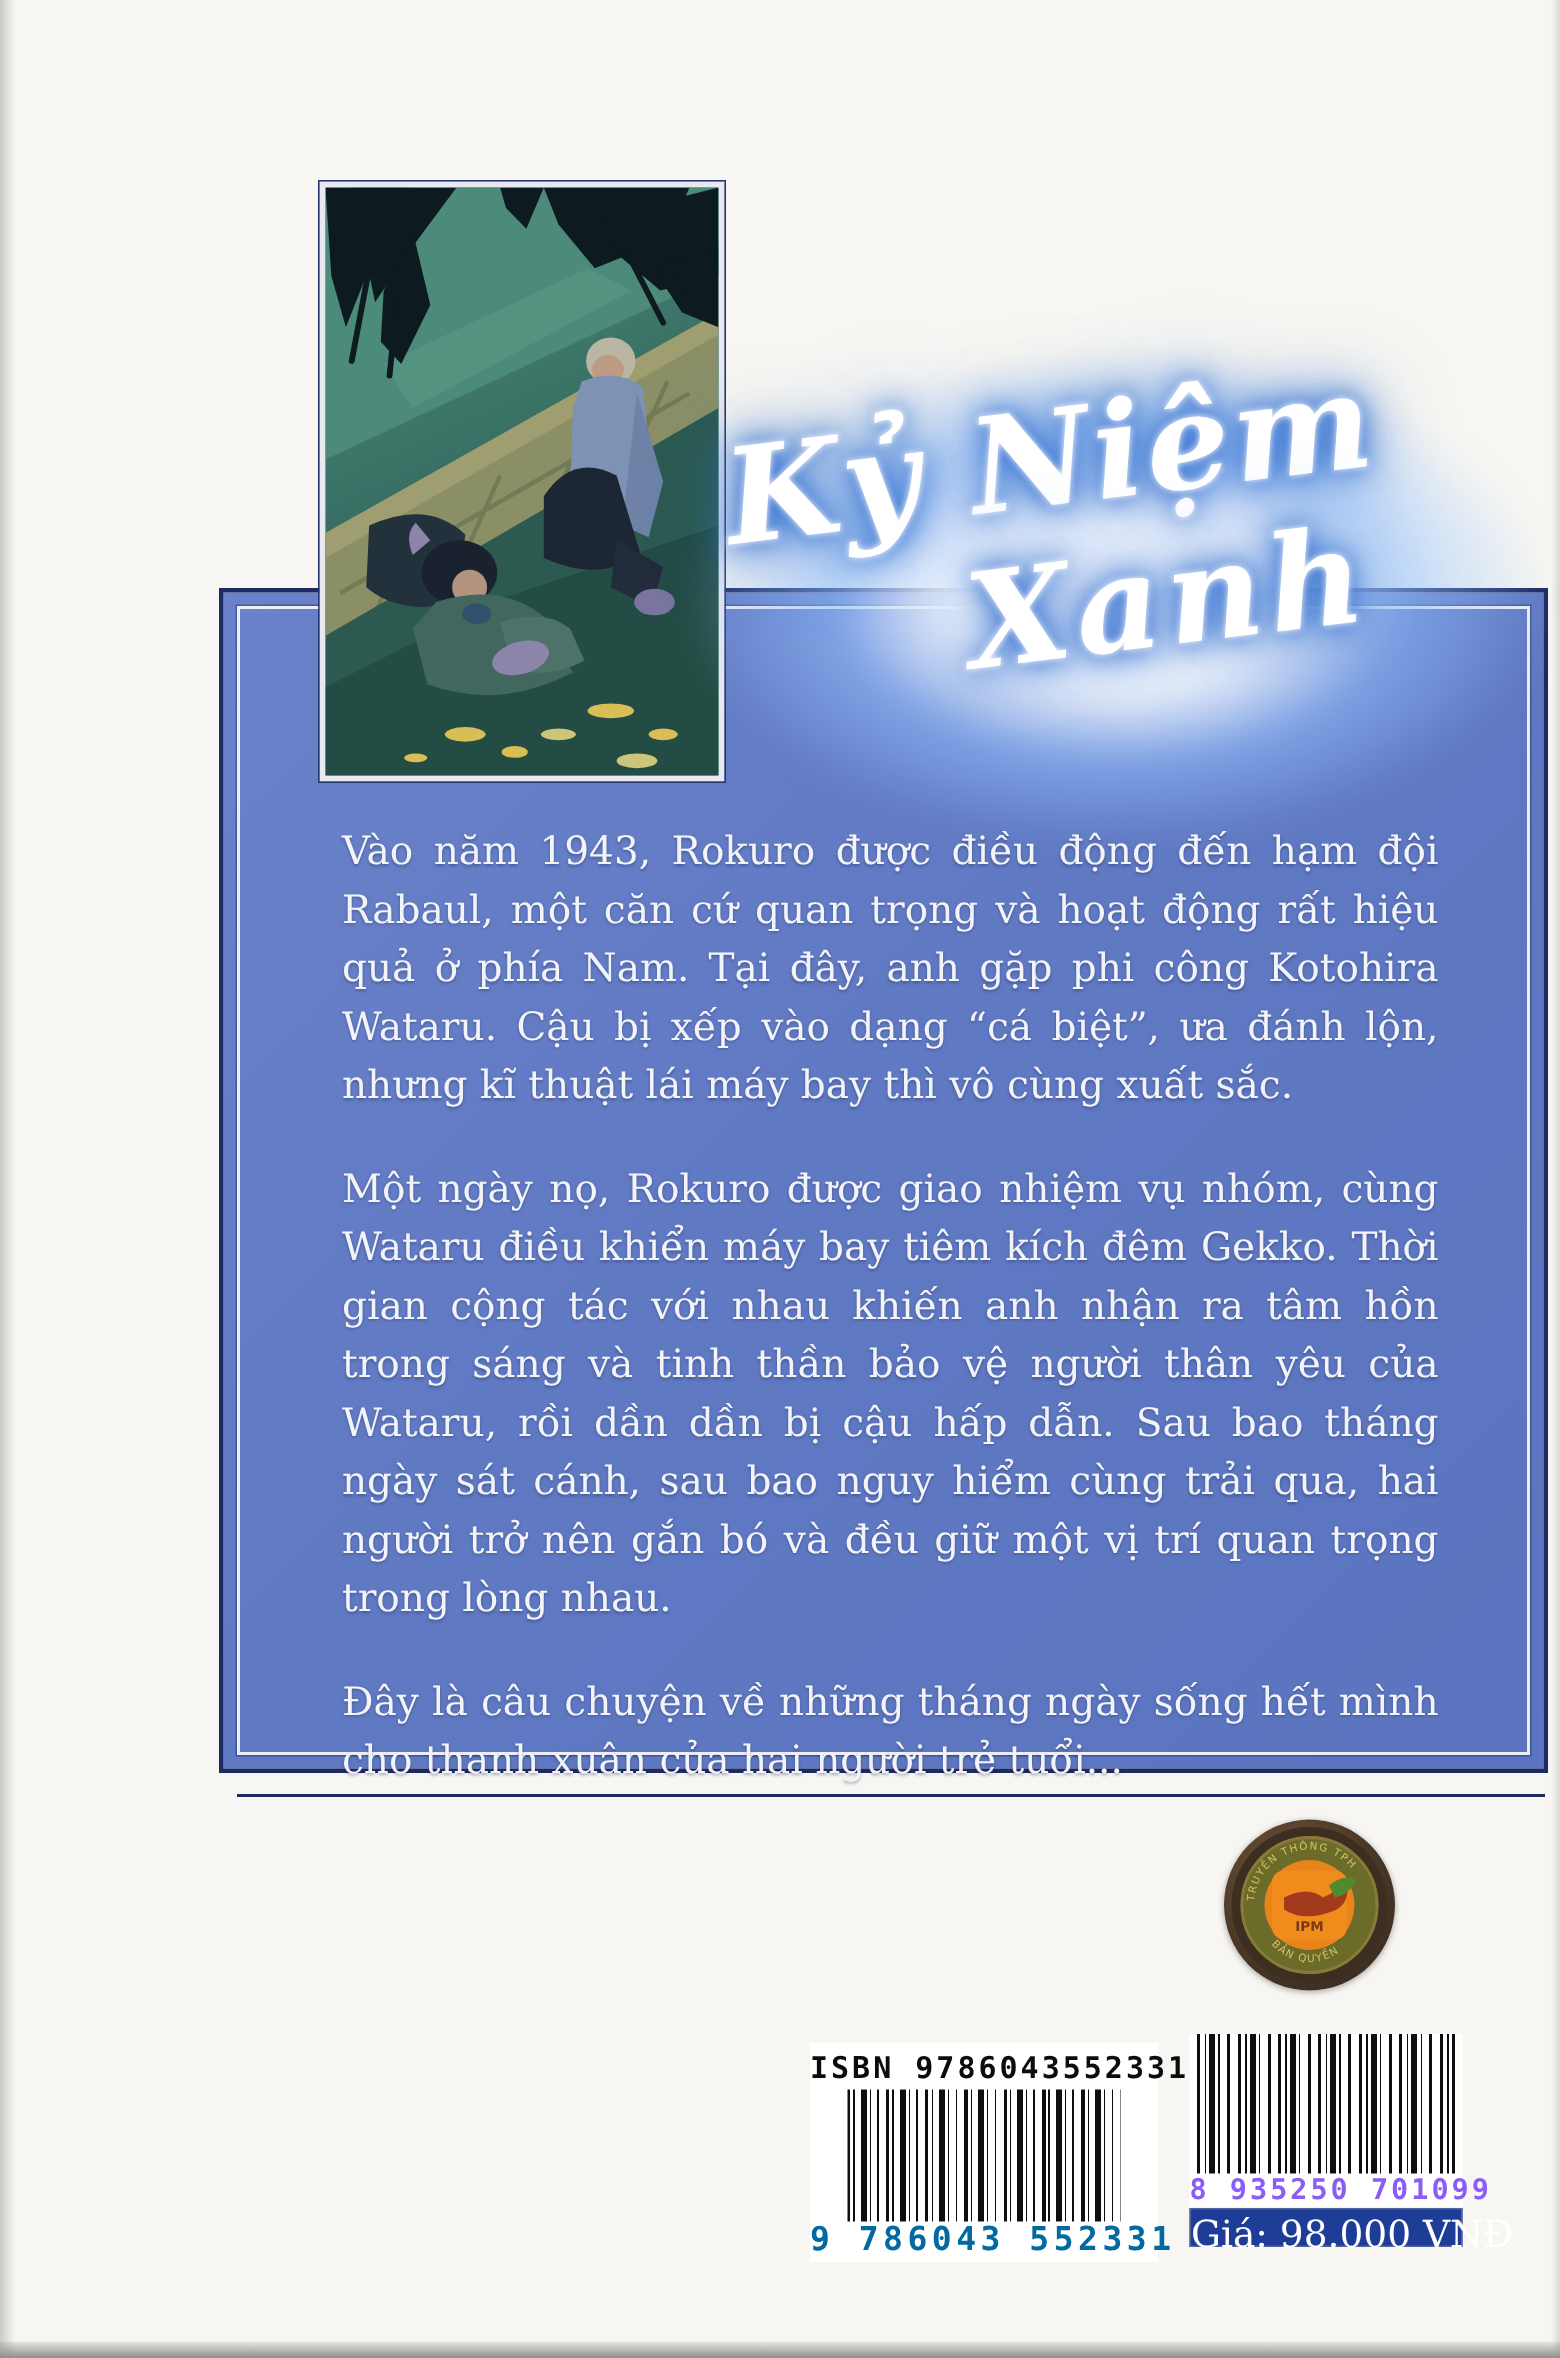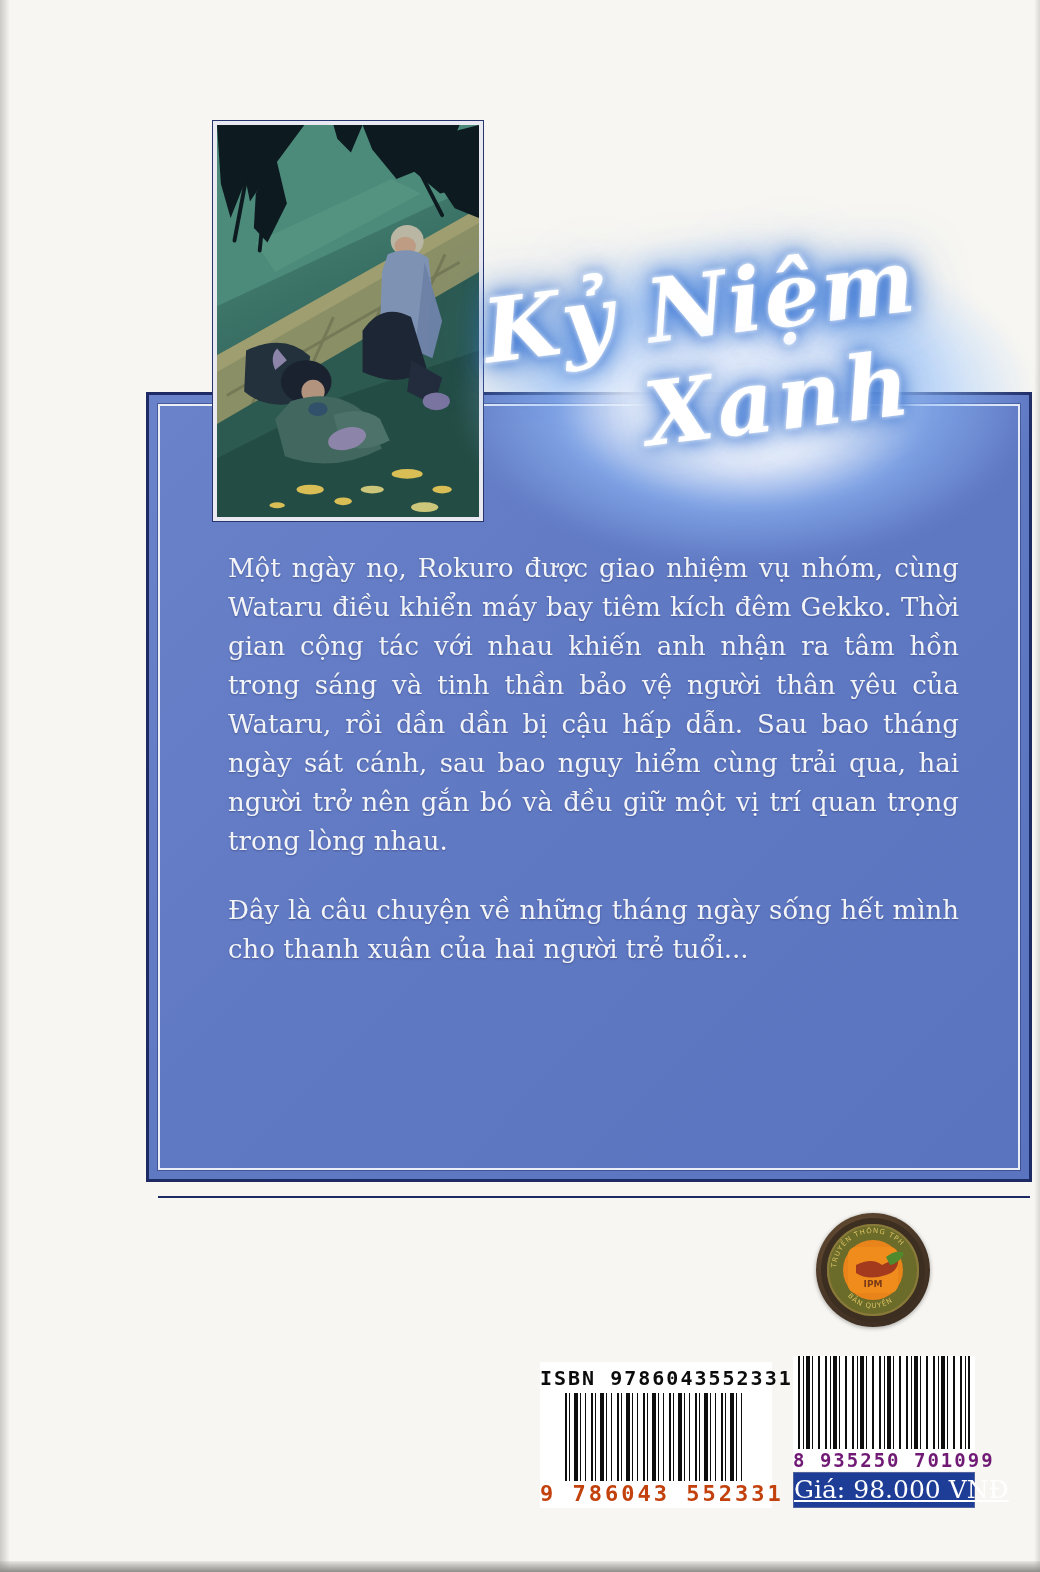--- a/index.html
+++ b/index.html
@@ -111,46 +111,46 @@
     margin:3px auto 0 auto; width:182px; height:92px;
     background-color:#fff;
     background-image:repeating-linear-gradient(90deg,
       #0e0e0e 0 2px, #fff 2px 4px, #0e0e0e 4px 5px, #fff 5px 9px,
       #0e0e0e 9px 13px, #fff 13px 15px, #0e0e0e 15px 16px, #fff 16px 20px,
       #0e0e0e 20px 21px, #fff 21px 26px);
   }
   .isbn-digits {
     font-family:"DejaVu Sans Mono", monospace;
     font-weight:bold; font-size:22px; letter-spacing:3px;
-    color:#c2410c; text-align:center; margin-top:-4px; background:#fff;
+    color:#0369a1; text-align:center; margin-top:-4px; background:#fff;
     white-space:nowrap;
   }
   .ean-block { position:absolute; left:793px; top:1356px; width:182px; background:#fff; }
   .ean-bars {
     width:172px; height:96px; margin:0 auto;
     background-color:#fff;
     background-image:repeating-linear-gradient(90deg,
       #0e0e0e 0 2px, #fff 2px 5px, #0e0e0e 5px 6px, #fff 6px 8px,
       #0e0e0e 8px 12px, #fff 12px 14px, #0e0e0e 14px 15px, #fff 15px 20px,
       #0e0e0e 20px 22px, #fff 22px 27px);
   }
   .ean-digits {
     font-family:"DejaVu Sans Mono", monospace;
     font-weight:bold; font-size:19px; letter-spacing:2px;
-    color:#701a75; text-align:center; margin-top:-3px; background:#fff;
+    color:#8b5cf6; text-align:center; margin-top:-3px; background:#fff;
     white-space:nowrap;
   }
   .price-tag {
-    position:absolute; left:793px; top:1472px; width:182px; height:36px;
+    position:absolute; left:793px; top:1472px; width:182px; height:26px;
     background:#1e3d96;
     border:1px solid #53659f;
     color:#ffffff;
     font-family:"DejaVu Serif", serif;
     font-size:25px; line-height:33px;
-    text-align:center; white-space:nowrap;text-decoration:underline;
+    text-align:center; white-space:nowrap;
   }
 </style>
 </head>
 <body>
 
 <div class="edge-left"></div>
 <div class="edge-right"></div>
 <div class="edge-bottom"></div>
 
 <div class="panel">
@@ -237,20 +237,21 @@
   </svg>
 </div>
 
 <div class="title-glow"></div>
 <div class="title">
   <span class="line1">Kỷ Niệm</span>
   <span class="line2">Xanh</span>
 </div>
 
 <div class="synopsis">
+  <p>Vào năm 1943, Rokuro được điều động đến hạm đội Rabaul, một căn cứ quan trọng và hoạt động rất hiệu quả ở phía Nam. Tại đây, anh gặp phi công Kotohira Wataru. Cậu bị xếp vào dạng “cá biệt”, ưa đánh lộn, nhưng kĩ thuật lái máy bay thì vô cùng xuất sắc.</p>
   <p>Một ngày nọ, Rokuro được giao nhiệm vụ nhóm, cùng Wataru điều khiển máy bay tiêm kích đêm Gekko. Thời gian cộng tác với nhau khiến anh nhận ra tâm hồn trong sáng và tinh thần bảo vệ người thân yêu của Wataru, rồi dần dần bị cậu hấp dẫn. Sau bao tháng ngày sát cánh, sau bao nguy hiểm cùng trải qua, hai người trở nên gắn bó và đều giữ một vị trí quan trọng trong lòng nhau.</p>
   <p>Đây là câu chuyện về những tháng ngày sống hết mình cho thanh xuân của hai người trẻ tuổi...</p>
 </div>
 
 <div class="sticker">
   <svg viewBox="0 0 114 114">
     <defs>
       <path id="arcTop" d="M 20,57 A 37,37 0 0 1 94,57"></path>
       <path id="arcBottom" d="M 24,62 A 33,33 0 0 0 90,62"></path>
     </defs>

